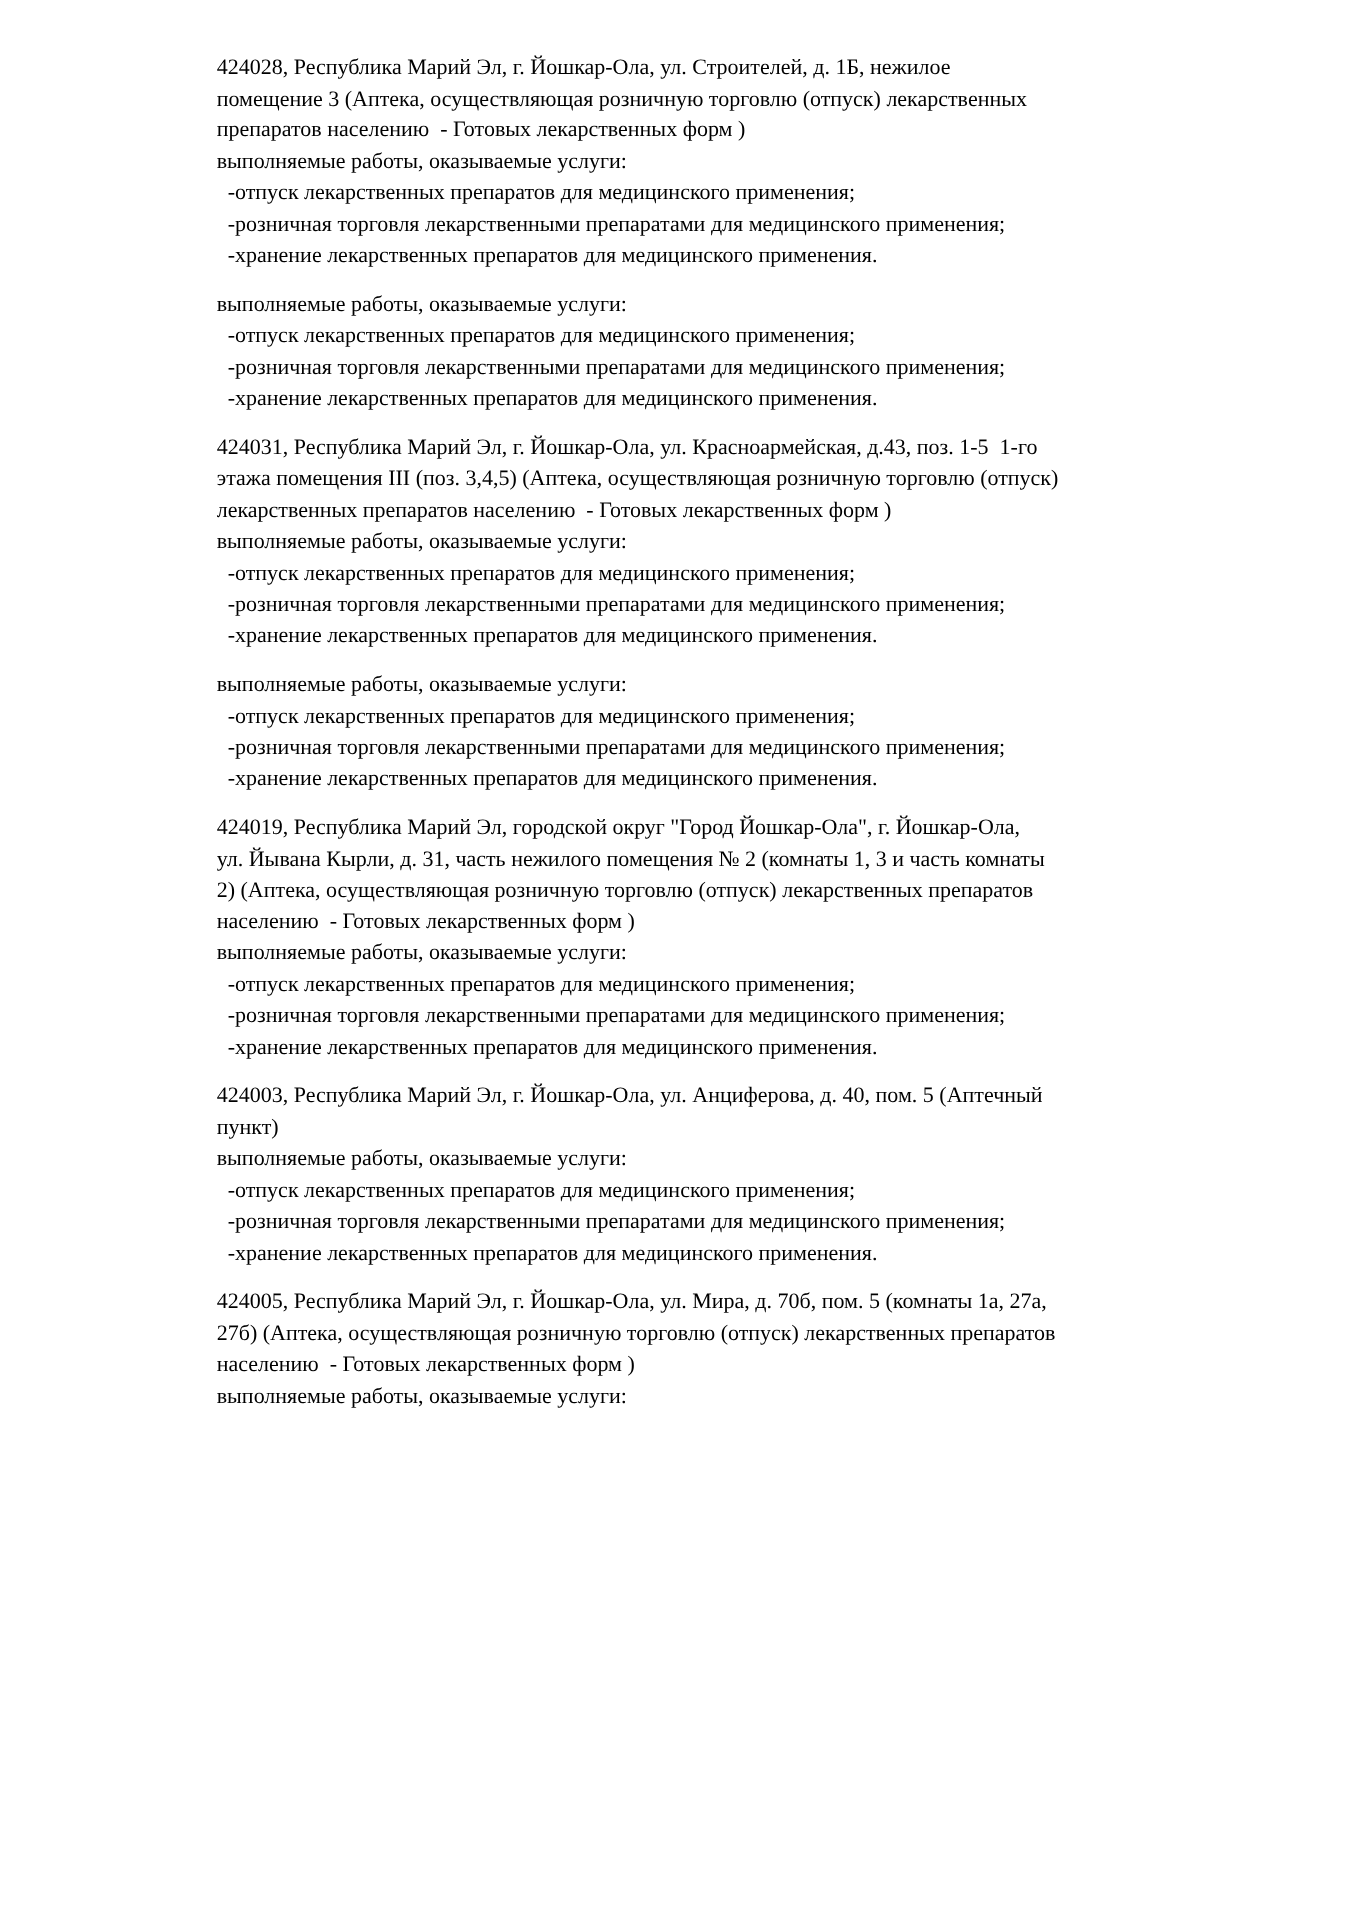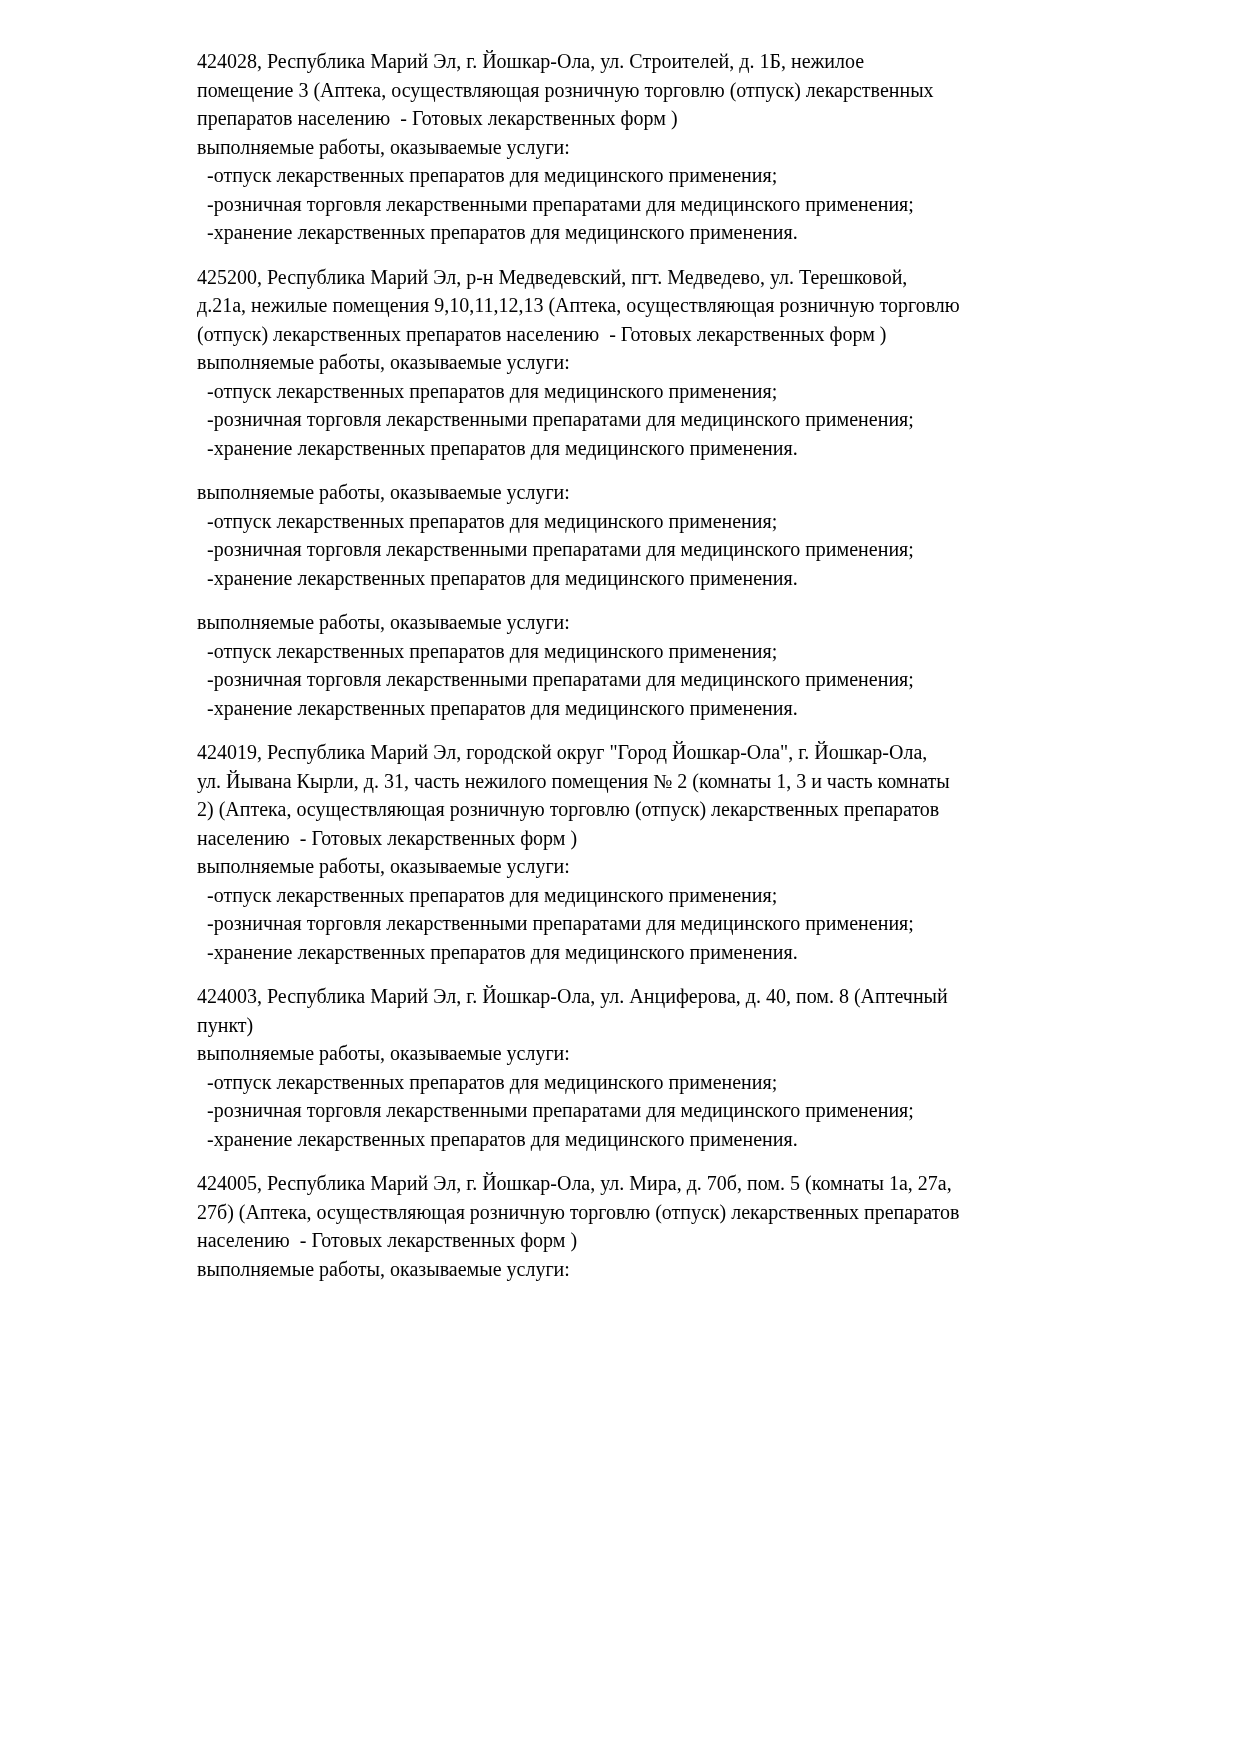--- a/index.html
+++ b/index.html
@@ -38,30 +38,30 @@
     <div class="address">424028, Республика Марий Эл, г. Йошкар-Ола, ул. Строителей, д. 1Б, нежилое
 помещение 3 (Аптека, осуществляющая розничную торговлю (отпуск) лекарственных
 препаратов населению  - Готовых лекарственных форм )</div>
     <div class="works">выполняемые работы, оказываемые услуги:</div>
     <div class="service">  -отпуск лекарственных препаратов для медицинского применения;</div>
     <div class="service">  -розничная торговля лекарственными препаратами для медицинского применения;</div>
     <div class="service">  -хранение лекарственных препаратов для медицинского применения.</div>
   </section>
 
   <section class="entry">
-    <div class="address">425200, Республика Марий Эл, р-н Медведевский, пгт. Медведево, ул. Терешковой,
-д.21а, нежилые помещения 9,10,11,12,13 (Аптека, осуществляющая розничную торговлю
-(отпуск) лекарственных препаратов населению  - Готовых лекарственных форм )</div>
     <div class="works">выполняемые работы, оказываемые услуги:</div>
     <div class="service">  -отпуск лекарственных препаратов для медицинского применения;</div>
     <div class="service">  -розничная торговля лекарственными препаратами для медицинского применения;</div>
     <div class="service">  -хранение лекарственных препаратов для медицинского применения.</div>
   </section>
 
   <section class="entry">
+    <div class="address">424031, Республика Марий Эл, г. Йошкар-Ола, ул. Красноармейская, д.43, поз. 1-5  1-го
+этажа помещения III (поз. 3,4,5) (Аптека, осуществляющая розничную торговлю (отпуск)
+лекарственных препаратов населению  - Готовых лекарственных форм )</div>
     <div class="works">выполняемые работы, оказываемые услуги:</div>
     <div class="service">  -отпуск лекарственных препаратов для медицинского применения;</div>
     <div class="service">  -розничная торговля лекарственными препаратами для медицинского применения;</div>
     <div class="service">  -хранение лекарственных препаратов для медицинского применения.</div>
   </section>
 
   <section class="entry">
     <div class="works">выполняемые работы, оказываемые услуги:</div>
     <div class="service">  -отпуск лекарственных препаратов для медицинского применения;</div>
     <div class="service">  -розничная торговля лекарственными препаратами для медицинского применения;</div>
@@ -73,21 +73,21 @@
 ул. Йывана Кырли, д. 31, часть нежилого помещения № 2 (комнаты 1, 3 и часть комнаты
 2) (Аптека, осуществляющая розничную торговлю (отпуск) лекарственных препаратов
 населению  - Готовых лекарственных форм )</div>
     <div class="works">выполняемые работы, оказываемые услуги:</div>
     <div class="service">  -отпуск лекарственных препаратов для медицинского применения;</div>
     <div class="service">  -розничная торговля лекарственными препаратами для медицинского применения;</div>
     <div class="service">  -хранение лекарственных препаратов для медицинского применения.</div>
   </section>
 
   <section class="entry">
-    <div class="address">424003, Республика Марий Эл, г. Йошкар-Ола, ул. Анциферова, д. 40, пом. 8 (Аптечный
+    <div class="address">424003, Республика Марий Эл, г. Йошкар-Ола, ул. Анциферова, д. 40, пом. 5 (Аптечный
 пункт)</div>
     <div class="works">выполняемые работы, оказываемые услуги:</div>
     <div class="service">  -отпуск лекарственных препаратов для медицинского применения;</div>
     <div class="service">  -розничная торговля лекарственными препаратами для медицинского применения;</div>
     <div class="service">  -хранение лекарственных препаратов для медицинского применения.</div>
   </section>
 
   <section class="entry">
     <div class="address">424005, Республика Марий Эл, г. Йошкар-Ола, ул. Мира, д. 70б, пом. 5 (комнаты 1а, 27а,
 27б) (Аптека, осуществляющая розничную торговлю (отпуск) лекарственных препаратов

